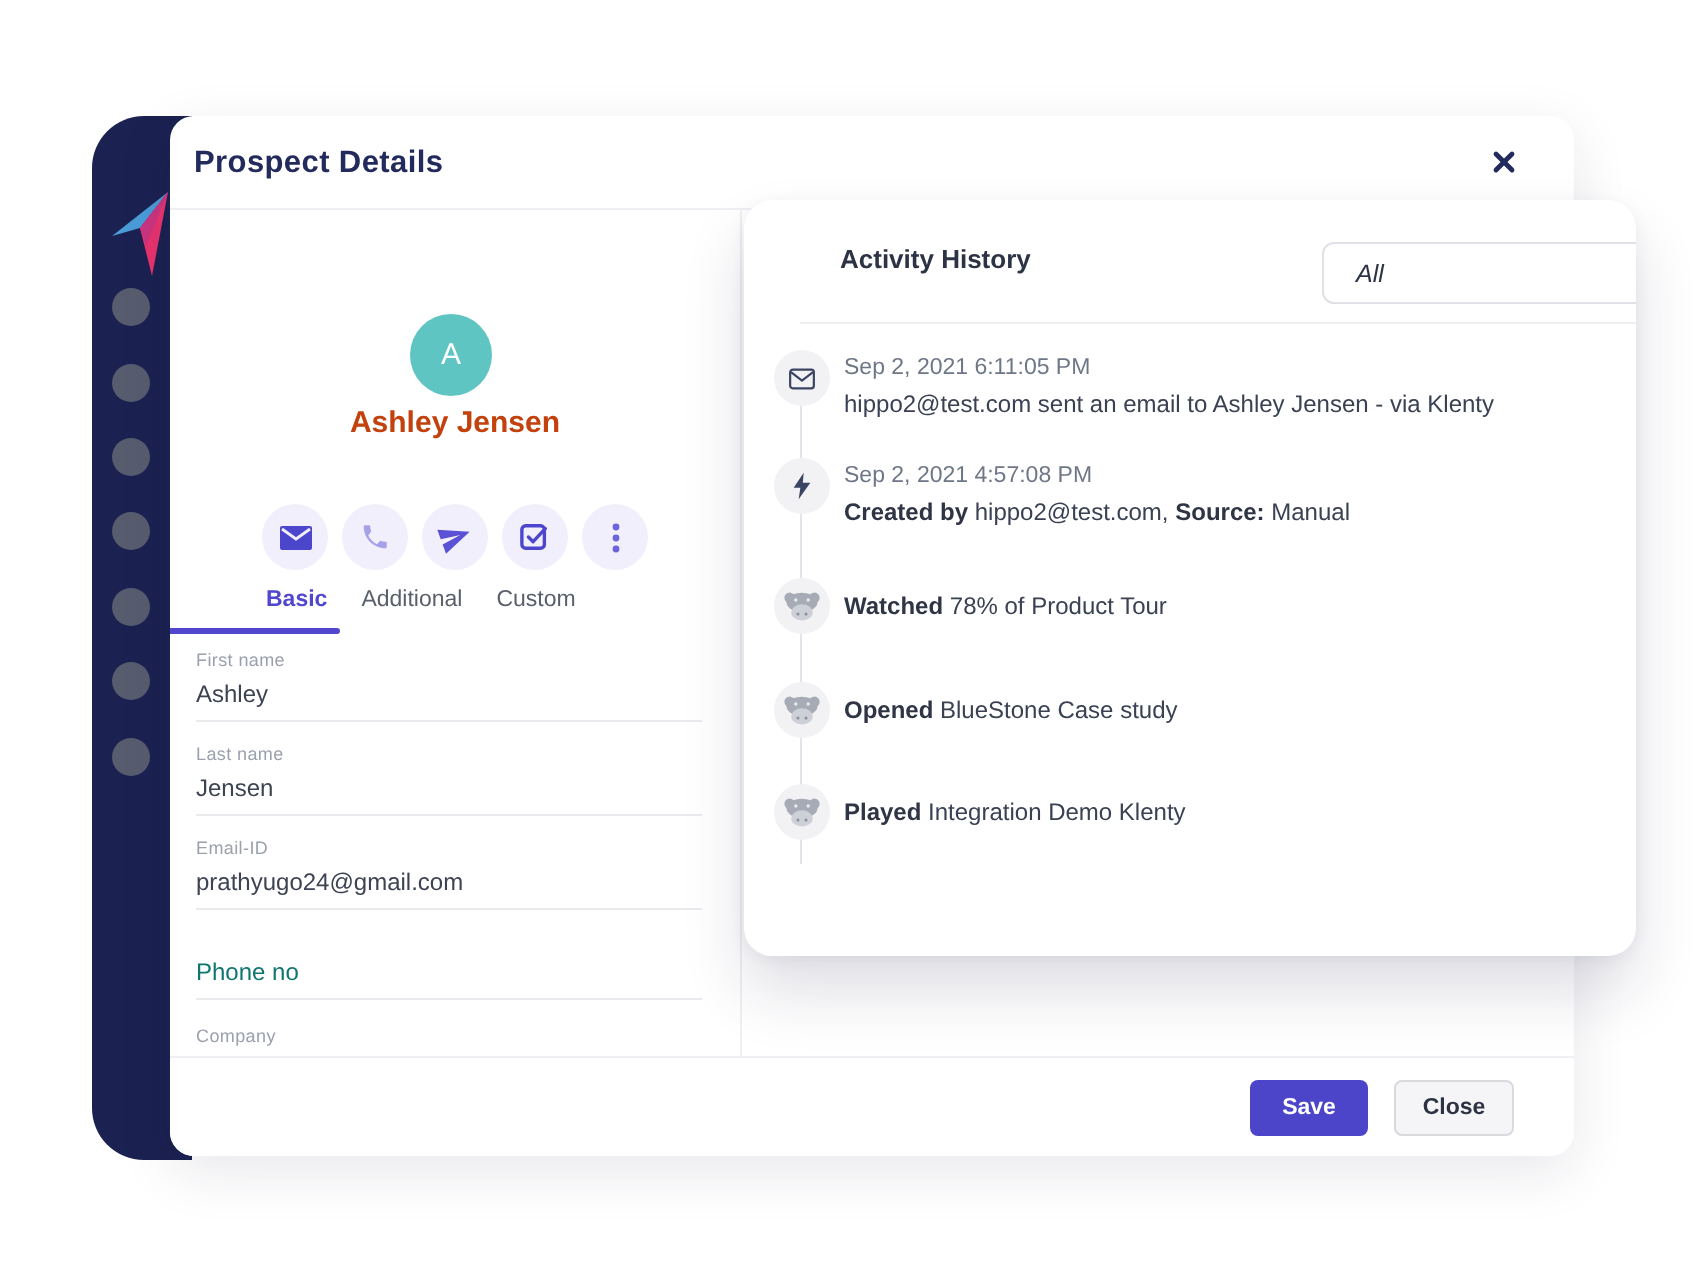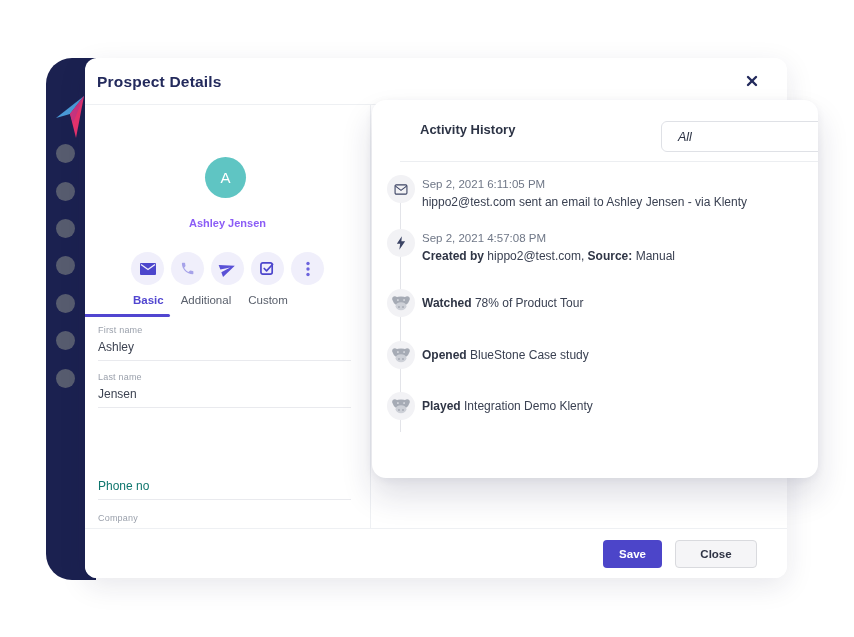--- a/index.html
+++ b/index.html
@@ -22,22 +22,22 @@
                   border-bottom:1px solid #eef0f3; }
   .modal-title { position:absolute; left:12px; top:0; line-height:47px;
                  font-size:15.5px; font-weight:700; color:#232a5c; letter-spacing:.2px; }
   .modal-close { position:absolute; right:28px; top:16px; width:14px; height:14px; cursor:pointer; }
 
   
   .left-panel { position:absolute; left:0; top:47px; width:286px; height:423px;
                 border-right:1px solid #eef0f3; }
   .avatar { position:absolute; left:120px; top:52px; width:41px; height:41px; border-radius:50%;
             background:#5fc5c3; color:#fff; font-size:15px; text-align:center; line-height:41px; }
-  .prospect-name { position:absolute; left:0; top:112px; width:100%; text-align:center;
-                   font-size:11px; font-weight:700; color:#8b5cf6; }
+  .prospect-name { position:absolute; left:0; top:98px; width:100%; text-align:center;
+                   font-size:15px; font-weight:700; color:#c2410c; }
   .social-row { position:absolute; left:0; top:121px; width:100%; height:19px;
                 display:flex; justify-content:center; align-items:center; gap:6px; }
   .sq-email { width:18px; height:18px; background:#2e3550; border-radius:4px;
               display:flex; align-items:center; justify-content:center; }
   .sq-gray { width:15px; height:15px; background:#c9ccd3; border-radius:3px;
              display:flex; align-items:center; justify-content:center;
              color:#fff; font-size:8.5px; font-weight:700; }
   .badge { margin-left:6px; padding:3px 9px 3px; background:#def1fd; color:#1ba0f2;
            font-size:10px; font-weight:700; border-radius:3px; }
   .actions-row { position:absolute; left:0; top:147px; width:100%;
@@ -58,21 +58,21 @@
                  background:#f1f1f4; border-radius:6px 6px 0 0; }
 
   
   .modal-footer { position:absolute; left:0; right:0; bottom:0; height:50px;
                   border-top:1px solid #eef0f3; display:flex; align-items:center;
                   justify-content:flex-end; gap:13px; padding-right:30px;
                   border-radius:0 0 12px 12px; background:#fff; }
   .btn { height:28px; border-radius:4px; font-size:11.5px; font-weight:700;
          display:flex; align-items:center; justify-content:center; cursor:pointer; }
   .btn-save { width:59px; background:#4c45c9; color:#ffffff; }
-  .btn-close { width:82px; background:#f5f5f7; border:1px solid #d9dade; color:#2e3344; }
+  .btn-close { width:60px; background:#f5f5f7; border:1px solid #d9dade; color:#2e3344; }
 
   
   .activity-card { position:absolute; left:372px; top:100px; width:446px; height:378px;
                    background:#ffffff; border-radius:14px; overflow:hidden;
                    box-shadow:0 18px 32px rgba(25,30,70,.14), 0 2px 8px rgba(25,30,70,.06); }
   .activity-header { position:absolute; left:0; top:0; right:0; height:62px;
                      border-bottom:1px solid #eceef1;margin-left:28px; }
   .activity-title { position:absolute; left:20px; top:22px; font-size:13px; font-weight:700; color:#2c3345; }
   .activity-filter { position:absolute; left:261px; top:21px; width:195px; height:31px;
                      border:1px solid #dfe1e6; border-radius:6px; font-size:12.5px;
@@ -158,20 +158,24 @@
       <div class="tab-underline"></div>
 
       <div class="field" style="top:267px">
         <div class="field-label">Last name</div>
         <div class="field-value">Jensen</div>
       </div>
       <div class="field" style="top:220px">
         <div class="field-label">First name</div>
         <div class="field-value">Ashley</div>
       </div>
+      <div class="field" style="top:314px">
+        <div class="field-label">Email-ID</div>
+        <div class="field-value">prathyugo24@gmail.com</div>
+      </div>
       <div class="field" style="top:374px">
         <div class="field-value placeholder" style="margin-top:0">Phone no</div>
       </div>
       <div class="field" style="top:408px">
         <div class="field-label">Company</div>
         <div class="field-value">Pearson Inc</div>
       </div>
       <div class="scroll-hint"></div>
     </div>
 

